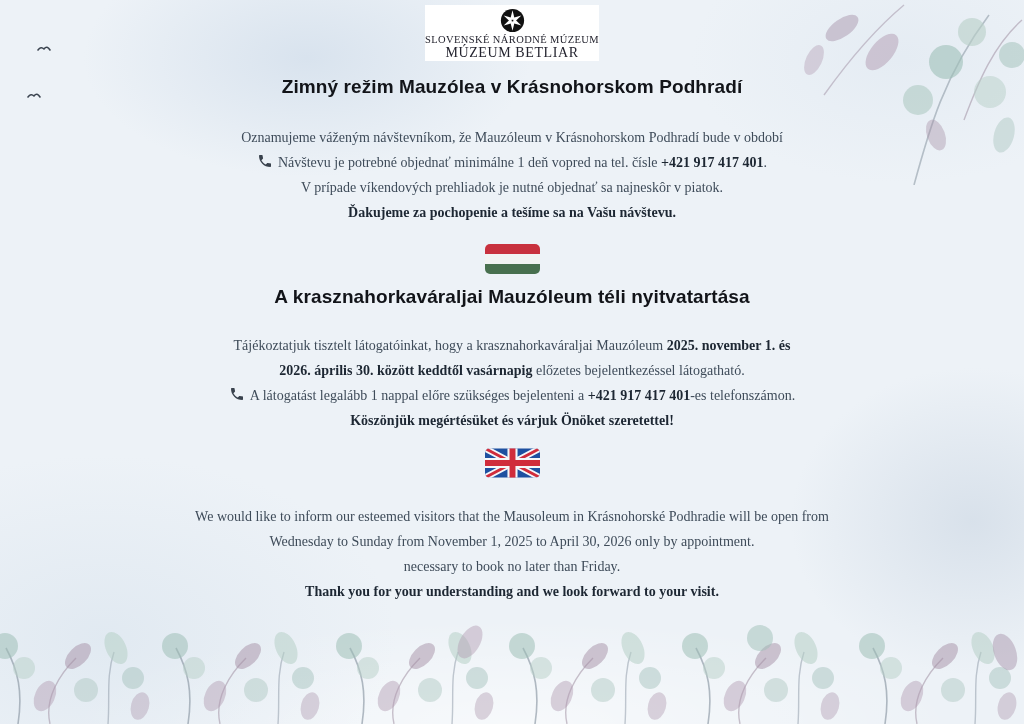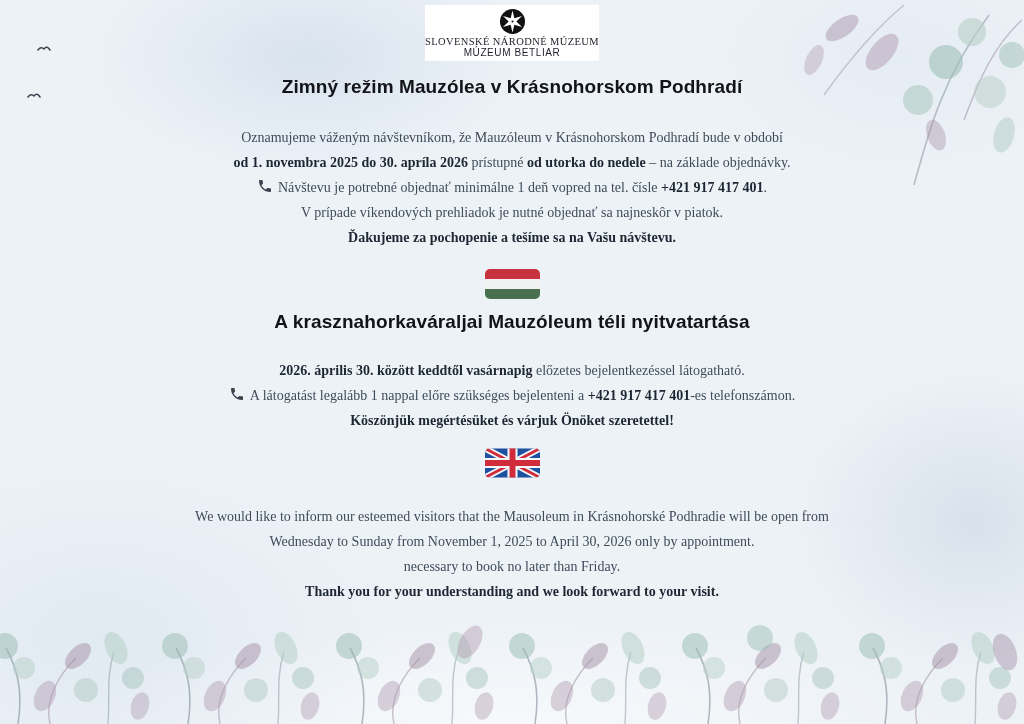--- a/index.html
+++ b/index.html
@@ -25,21 +25,21 @@
 
   .logo-box {
     display: inline-flex; flex-direction: column; align-items: center;
     background: #ffffff; width: 174px; height: 56px; padding-top: 3px;
   }
   .logo-text1 {
     font-family: "Liberation Serif", serif; font-size: 10.5px;
     letter-spacing: .4px; color: var(--logo-text, #23232e); margin-top: 1px; white-space: nowrap;
   }
   .logo-text2 {
-    font-family: Liberation Sans, sans-serif; font-size: 10px;
+    font-family: Liberation Serif, serif; font-size: 14px;
     letter-spacing: .6px; color: var(--logo-text, #23232e); white-space: nowrap;
   }
 
   .section-title {
     font-size: 19px; font-weight: bold; color: var(--title, #121419);
     letter-spacing: .1px;
   }
   .title-sk { margin-top: 15px; }
   .title-hu { margin-top: 8px; }
   .title-en { margin-top: 7px; }
@@ -130,34 +130,34 @@
     </svg>
     <div class="logo-text1">SLOVENSKÉ NÁRODNÉ MÚZEUM</div>
     <div class="logo-text2">MÚZEUM BETLIAR</div>
   </div>
 
   
   <div>
     <div class="section-title title-sk">Zimný režim Mauzólea v Krásnohorskom Podhradí</div>
     <div class="paragraph para-sk">
         <div class="text-line"><span class="seg">Oznamujeme váženým návštevníkom, že Mauzóleum v Krásnohorskom Podhradí bude v období</span></div>
-        <div class="text-line"><span class="seg bold">od 1. novembra 2025 do 30. apríla 2026</span><span class="seg"> prístupné </span><span class="seg bold">od utorka do nedele</span><span class="seg"> – na základe objednávky.</span></div>
         <div class="text-line"><span class="phone-icon"><svg width="16" height="16" viewBox="0 0 24 24">
               <path fill="var(--phone, #39424d)" d="M6.62 10.79c1.44 2.83 3.76 5.14 6.59 6.59l2.2-2.2c.27-.27.67-.36 1.02-.24 1.12.37 2.33.57 3.57.57.55 0 1 .45 1 1V20c0 .55-.45 1-1 1-9.39 0-17-7.61-17-17 0-.55.45-1 1-1h3.5c.55 0 1 .45 1 1 0 1.25.2 2.45.57 3.57.11.35.03.74-.25 1.02l-2.2 2.2z"></path>
             </svg></span><span class="seg">Návštevu je potrebné objednať minimálne 1 deň vopred na tel. čísle </span><span class="seg bold">+421 917 417 401</span><span class="seg">.</span></div>
         <div class="text-line"><span class="seg">V prípade víkendových prehliadok je nutné objednať sa najneskôr v piatok.</span></div>
         <div class="text-line"><span class="seg bold">Ďakujeme za pochopenie a tešíme sa na Vašu návštevu.</span></div>
       </div>
   </div>
 
   
   <div>
     <div class="flag flag-hu"></div>
     <div class="section-title title-hu">A krasznahorkaváraljai Mauzóleum téli nyitvatartása</div>
     <div class="paragraph para-hu">
+        <div class="text-line"><span class="seg">Tájékoztatjuk tisztelt látogatóinkat, hogy a krasznahorkaváraljai Mauzóleum </span><span class="seg bold">2025. november 1. és</span></div>
         <div class="text-line"><span class="seg bold">2026. április 30. között keddtől vasárnapig</span><span class="seg"> előzetes bejelentkezéssel látogatható.</span></div>
         <div class="text-line"><span class="phone-icon"><svg width="16" height="16" viewBox="0 0 24 24">
               <path fill="var(--phone, #39424d)" d="M6.62 10.79c1.44 2.83 3.76 5.14 6.59 6.59l2.2-2.2c.27-.27.67-.36 1.02-.24 1.12.37 2.33.57 3.57.57.55 0 1 .45 1 1V20c0 .55-.45 1-1 1-9.39 0-17-7.61-17-17 0-.55.45-1 1-1h3.5c.55 0 1 .45 1 1 0 1.25.2 2.45.57 3.57.11.35.03.74-.25 1.02l-2.2 2.2z"></path>
             </svg></span><span class="seg">A látogatást legalább 1 nappal előre szükséges bejelenteni a </span><span class="seg bold">+421 917 417 401</span><span class="seg">-es telefonszámon.</span></div>
         <div class="text-line"><span class="seg bold">Köszönjük megértésüket és várjuk Önöket szeretettel!</span></div>
       </div>
   </div>
 
   
   <div>

